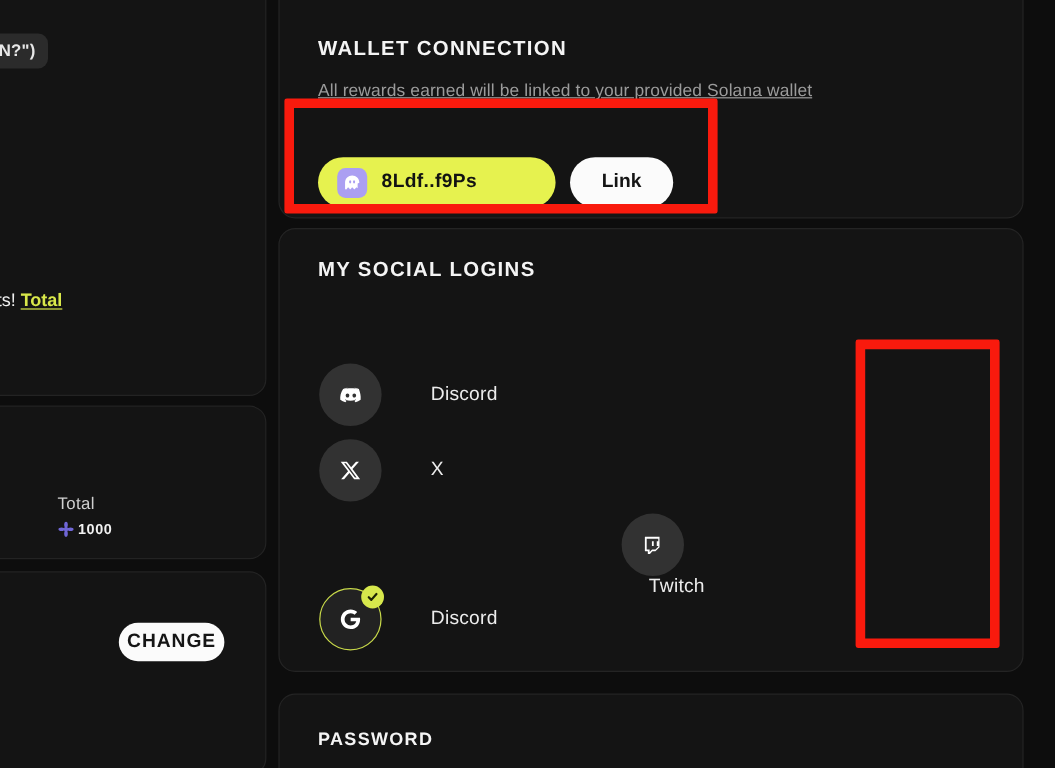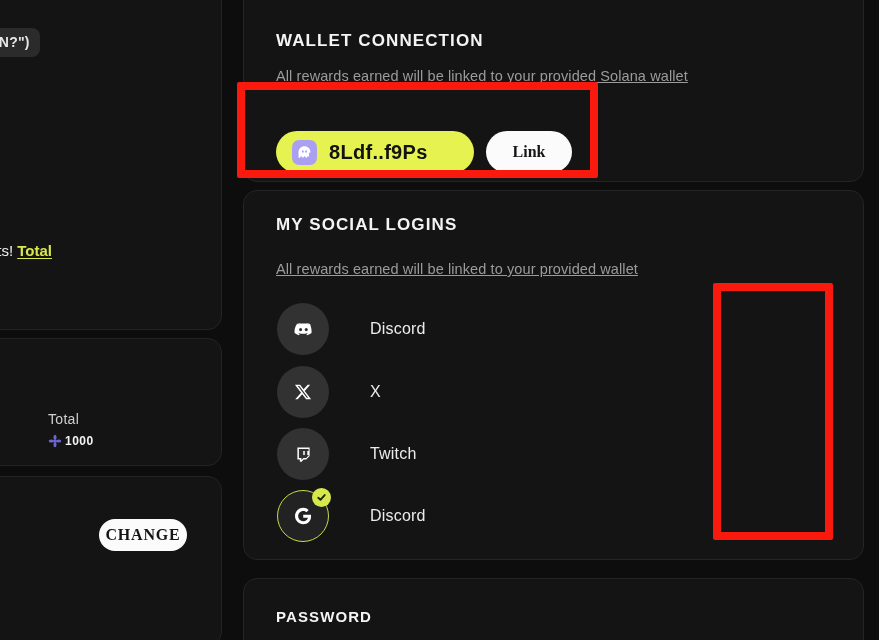--- a/index.html
+++ b/index.html
@@ -85,41 +85,41 @@
     letter-spacing: .5px;
   }
   .sol-icon { width: 14px; height: 14px; display: block; }
 
   
   .pill-white {
     background: #fbfbfb;
     color: #151515;
     border: none;
     border-radius: 999px;
-    font-family: Liberation Serif, serif;
+    font-family: Liberation Sans, sans-serif;
     font-weight: 700;
     letter-spacing: .8px;
     cursor: pointer;
     display: flex;
     align-items: center;
     justify-content: center;
     white-space: nowrap;
   }
 
   .btn-change-left {
     position: absolute;
     left: 99px; top: 519px;
     width: 88px; height: 32px;
     font-size: 16px;
   }
 
   
   .main-col {
     position: absolute;
-    left: 243px; top: 0;
+    left: 232px; top: 0;
     width: 621px;
     height: 460px;
   }
 
   .card {
     position: absolute;
     left: 0;
     width: 621px;
     background: #141414;
     border: 1px solid #242424;
@@ -168,21 +168,21 @@
   .phantom-icon {
     width: 25px; height: 25px;
     border-radius: 7px;
     background: #ab9ff2;
     display: flex;
     align-items: center;
     justify-content: center;
     flex: 0 0 auto;
   }
   .wallet-addr {
-    font-size: 20px;
+    font-size: 16px;
     font-weight: 700;
     color: #121212;
     letter-spacing: .3px;
   }
   .link-btn {
     height: 42px;
     width: 86px;
     font-size: 16px;
     font-weight: 700;
     letter-spacing: 0;
@@ -308,21 +308,20 @@
         <span class="wallet-addr">8Ldf..f9Ps</span>
       </button>
 
       <button class="pill-white link-btn">Link</button>
     </div>
 
     <div class="card card-social"></div>
 
     <div class="section-title" style="left:33px; top:215px;">MY SOCIAL LOGINS</div>
 
-    <div class="section-sub" style="left:33px; top:261px;">All rewards earned will be linked to your provided wallet</div>
 
     <div class="social-list">
 
       <div class="social-row" style="top:303px;">
         <span class="avatar">
           <svg width="21" height="21" viewBox="0 0 24 24">
             <path fill="#fff" d="M19.5 5.8A16 16 0 0 0 15.6 4.6l-.24.45c1.3.33 2.4.83 3.4 1.46-1.9-.9-3.8-1.35-6.76-1.35S7.14 5.61 5.24 6.51c1-.63 2.1-1.13 3.4-1.46L8.4 4.6A16 16 0 0 0 4.5 5.8C2.1 9.3 1.5 12.7 1.8 16.1a16.3 16.3 0 0 0 4.95 2.5l1.05-1.6c-.6-.23-1.16-.5-1.7-.83l.4-.3c3.26 1.5 6.76 1.5 9.98 0l.4.3c-.53.33-1.1.6-1.7.83l1.06 1.6a16.3 16.3 0 0 0 4.95-2.5c.37-3.95-.6-7.3-1.69-10.3zM8.67 14.1c-.96 0-1.75-.88-1.75-1.96s.77-1.97 1.75-1.97 1.77.89 1.75 1.97c0 1.08-.78 1.96-1.75 1.96zm6.46 0c-.96 0-1.75-.88-1.75-1.96s.77-1.97 1.75-1.97 1.77.89 1.75 1.97c0 1.08-.77 1.96-1.75 1.96z"></path>
           </svg>
         </span>
         <span class="social-name">Discord</span>
@@ -330,21 +329,21 @@
 
       <div class="social-row" style="top:366px;">
         <span class="avatar">
           <svg width="18" height="18" viewBox="0 0 24 24">
             <path fill="#fff" d="M18.24 2.25h3.3l-7.22 8.25 8.5 11.25h-6.66l-5.21-6.82-5.97 6.82H1.67l7.72-8.82L1.25 2.25h6.83l4.71 6.23 5.45-6.23zm-1.16 17.52h1.83L7.01 4.13H5.05l12.03 15.64z"></path>
           </svg>
         </span>
         <span class="social-name">X</span>
       </div>
 
-      <div class="social-row" style="top:428px;">
+      <div class="social-row" style="top:428px;flex-direction:column;">
         <span class="avatar">
           <svg width="19" height="19" viewBox="0 0 24 24">
             <path fill="#fff" d="M4.3 3h15.4v10.9l-4.3 4.3h-3.2L9.6 21H7.4v-2.8H4.3V3zm1.9 1.9v11.4h3.1V19l2.6-2.7h3.5l3-3V4.9H6.2zm5.5 2.6h1.9v5.1h-1.9V7.5zm5.1 0h1.9v5.1h-1.9V7.5z"></path>
           </svg>
         </span>
         <span class="social-name">Twitch</span>
       </div>
 
       <div class="social-row" style="top:490px;">
         <span class="avatar connected">

